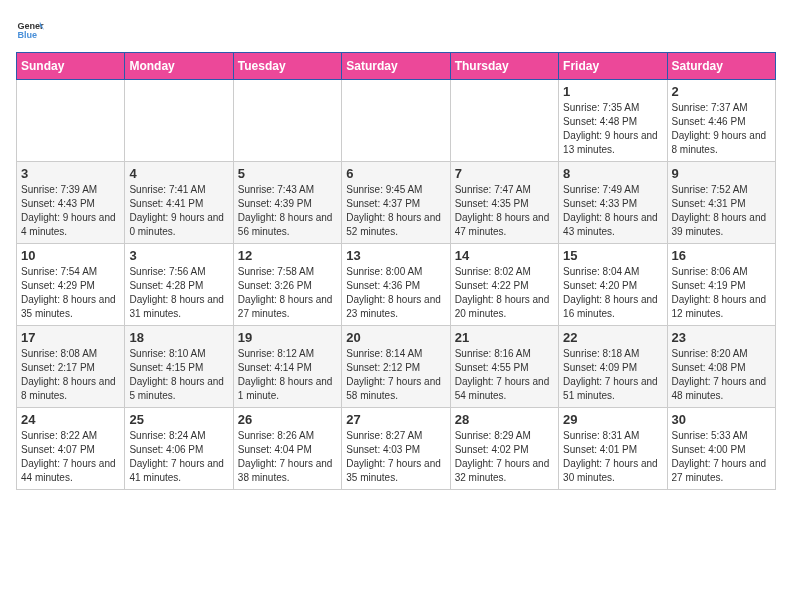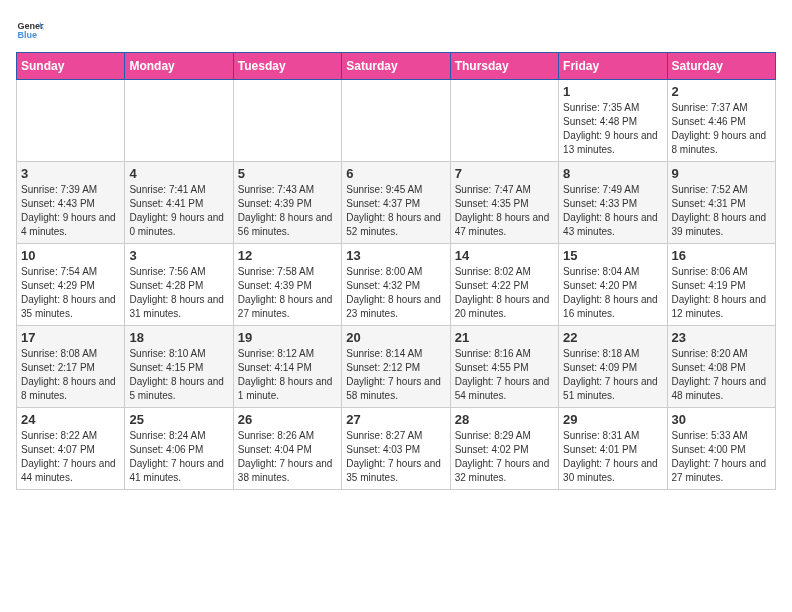--- a/index.html
+++ b/index.html
@@ -180,27 +180,27 @@
         </td>
         <td>
           <span class="day-number">3</span>
           <div class="day-detail">Sunrise: 7:56 AM
 Sunset: 4:28 PM
 Daylight: 8 hours and 31 minutes.</div>
         </td>
         <td>
           <span class="day-number">12</span>
           <div class="day-detail">Sunrise: 7:58 AM
-Sunset: 4:39 PM
+Sunset: 3:26 PM
 Daylight: 8 hours and 27 minutes.</div>
         </td>
         <td>
           <span class="day-number">13</span>
           <div class="day-detail">Sunrise: 8:00 AM
-Sunset: 4:32 PM
+Sunset: 4:36 PM
 Daylight: 8 hours and 23 minutes.</div>
         </td>
         <td>
           <span class="day-number">14</span>
           <div class="day-detail">Sunrise: 8:02 AM
 Sunset: 4:22 PM
 Daylight: 8 hours and 20 minutes.</div>
         </td>
         <td>
           <span class="day-number">15</span>

